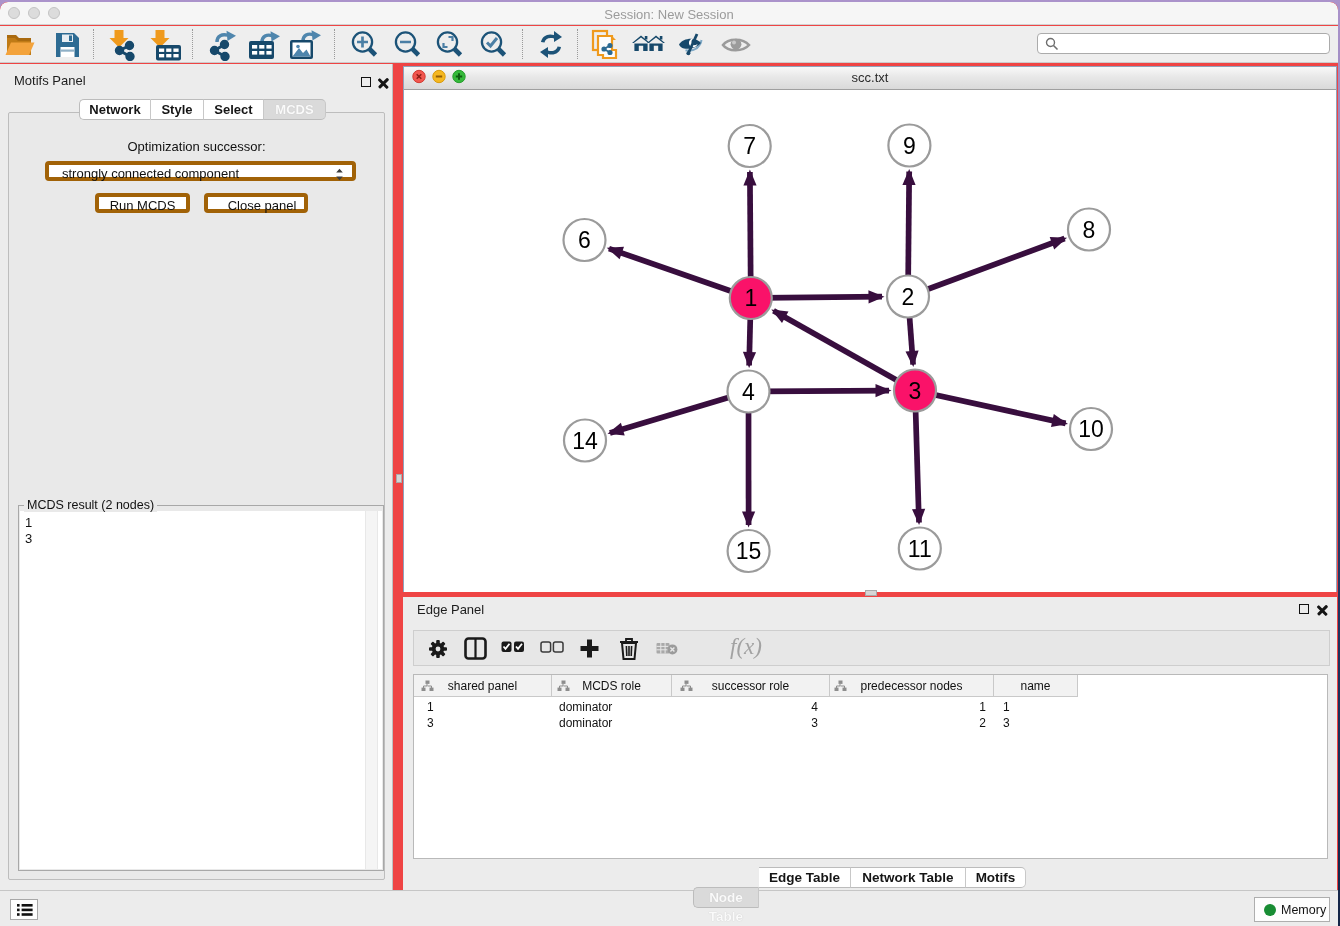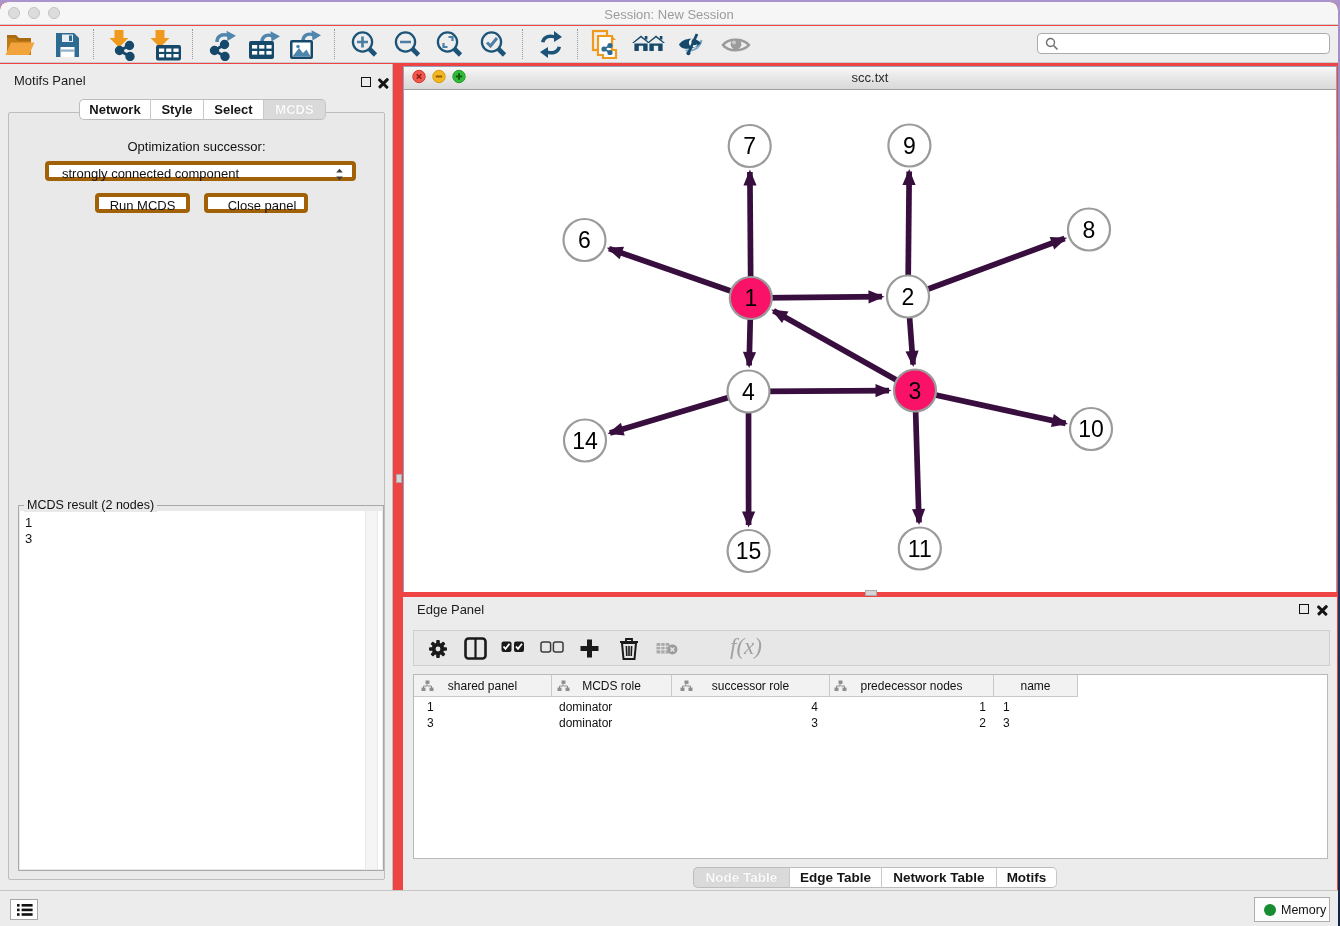--- a/index.html
+++ b/index.html
@@ -427,21 +427,21 @@
       <div class="tcell" style="left:258px;top:24px;width:146px;text-align:right;">4</div>
       <div class="tcell" style="left:416px;top:24px;width:156px;text-align:right;">1</div>
       <div class="tcell" style="left:589px;top:24px;">1</div>
       <div class="tcell" style="left:13px;top:40px;">3</div>
       <div class="tcell" style="left:145px;top:40px;">dominator</div>
       <div class="tcell" style="left:258px;top:40px;width:146px;text-align:right;">3</div>
       <div class="tcell" style="left:416px;top:40px;width:156px;text-align:right;">2</div>
       <div class="tcell" style="left:589px;top:40px;">3</div>
     </div>
     <div class="seg" style="left:290px;top:270px;font-size:13.5px;">
-      <div class="dis" style="width:97px;">Node Table</div>
+      <div class="dis" style="width:66px;margin-top:20px;">Node Table</div>
       <div style="width:92px;">Edge Table</div>
       <div style="width:115px;">Network Table</div>
       <div style="width:60px;">Motifs</div>
     </div>
   </div>
   <div style="position:absolute;left:396px;top:472px;width:6px;height:9px;background:#d6d6d6;border:1px solid #aaa;"></div>
   <div style="position:absolute;left:865px;top:588px;width:12px;height:6px;background:#d6d6d6;border:1px solid #aaa;"></div>
   <div id="statusbar">
     <div style="position:absolute;left:10px;top:8px;width:28px;height:21px;background:#fdfdfd;border:1px solid #a8a8a8;">
       <svg style="position:absolute;left:6px;top:4px;" width="16" height="12" viewBox="0 0 16 12">

